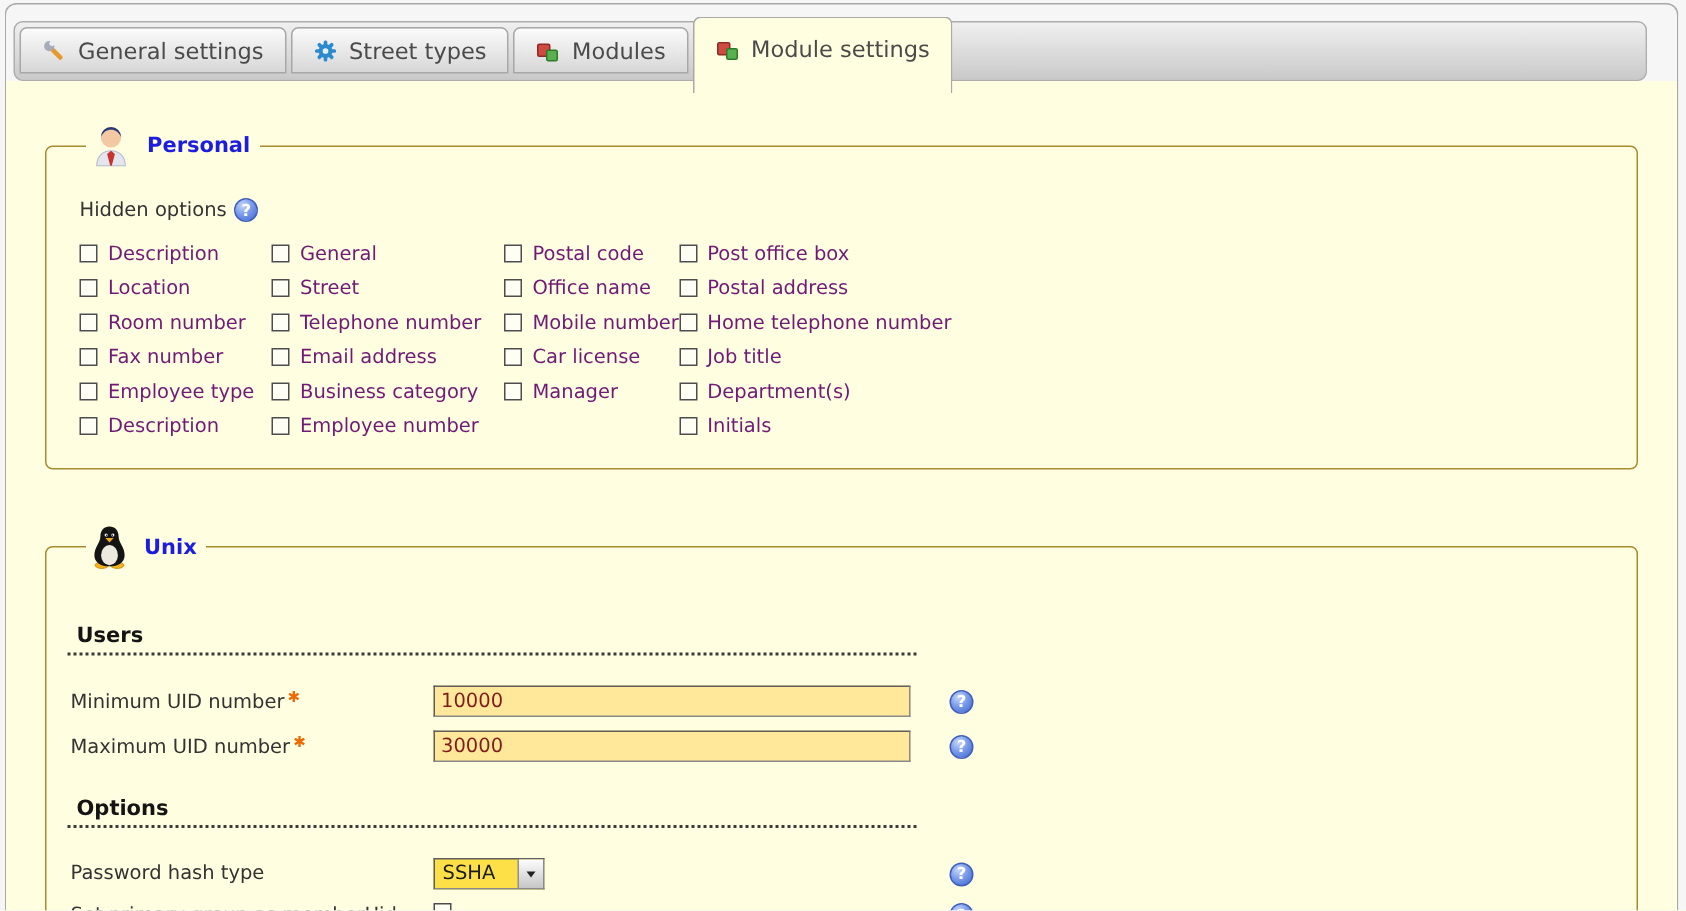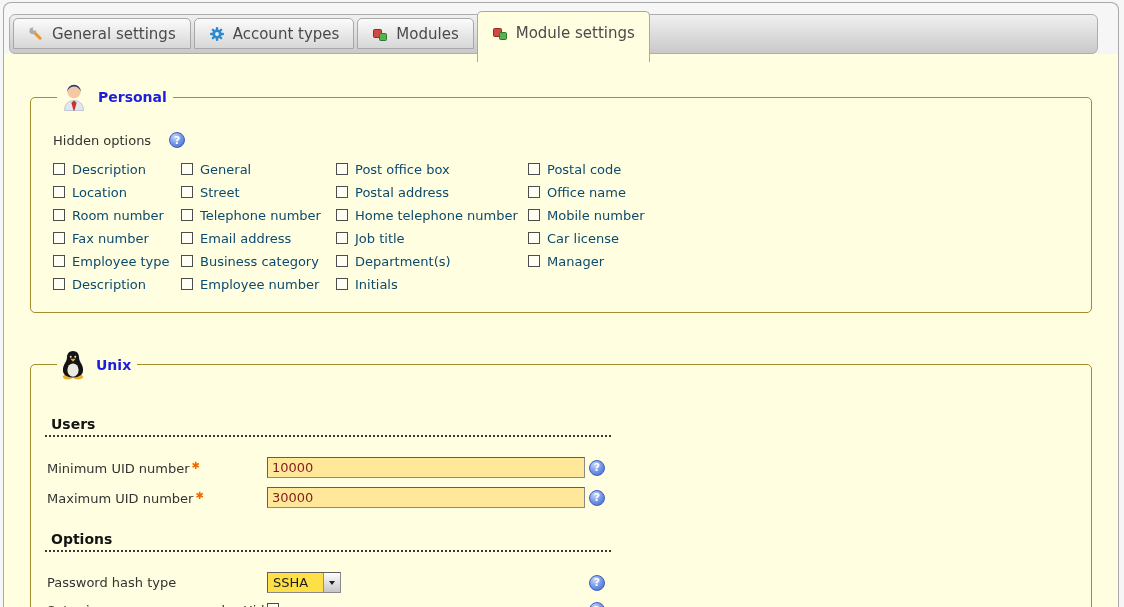--- a/index.html
+++ b/index.html
@@ -69,33 +69,33 @@
   fieldset.personal { margin-top:14px; padding-bottom:12px; }
   fieldset.unix { margin-top:36px; min-height:262px; }
   legend {
     display:flex; align-items:center; gap:9px;
     margin-left:12px; padding:0 6px 0 2px;
   }
   .section-title { color:#1d1de0; font-size:14px; font-weight:bold;text-align:right; }
   .legend-icon { display:inline-flex; }
   
   .hidden-options {
-    display:flex; align-items:center; gap:18px;
+    display:flex; align-items:center; gap:5px;
     margin:14px 0 14px 8px;
     font-size:13px; color:#333;
   }
   .cb-grid { display:flex; margin-left:8px; }
   .cb-col { display:flex; flex-direction:column; }
   .cb-col.c1 { width:128px; }
   .cb-col.c2 { width:155px; }
   .cb-col.c3 { width:192px; }
   .cb-item {
     display:flex; align-items:center; gap:7px;
     height:14px; margin-bottom:9px;
-    font-size:13px; color:#0c4a6e; white-space:nowrap;
+    font-size:13px; color:#701a75; white-space:nowrap;
   }
   .cb {
     width:12px; height:12px; flex:0 0 12px;
     border:1px solid #4d4d4d;
     background:#fffef5;
     display:inline-block;
     cursor:pointer;
   }
   
   .sub-header {
@@ -104,21 +104,21 @@
     padding:0 0 3px 6px;
     font-size:14px; font-weight:bold; color:#141414;
     border-bottom:2px dotted #3a3a3a;
   }
   .sub-header.options { margin-top:23px; }
   .frow {
     display:grid;
     grid-template-columns:220px 322px 20px;
     align-items:center;
     margin:0 0 9px 2px;
-    font-size:13px; color:#333;
+    font-size:13px; color:#333;gap:22px;
   }
   .frow .flabel { white-space:nowrap; }
   .req { color:#ee6a00; font-size:10px; margin-left:2px; vertical-align:4px; }
   .tinput {
     width:318px; height:21px;
     background:#ffe899;
     border:1px solid #8a8a8a;
     border-top-color:#5f5f5f; border-left-color:#5f5f5f;
     font-family:"DejaVu Sans","Liberation Sans",sans-serif;
     font-size:13px; color:#7f1d1d;
@@ -177,21 +177,21 @@
           <g fill="#2b8ad0">
             <rect x="6.8" y="1" width="2.4" height="14" rx="1"></rect>
             <rect x="6.8" y="1" width="2.4" height="14" rx="1" transform="rotate(45 8 8)"></rect>
             <rect x="6.8" y="1" width="2.4" height="14" rx="1" transform="rotate(90 8 8)"></rect>
             <rect x="6.8" y="1" width="2.4" height="14" rx="1" transform="rotate(135 8 8)"></rect>
             <circle cx="8" cy="8" r="4.6"></circle>
           </g>
           <circle cx="8" cy="8" r="1.9" fill="#e6f1fb"></circle>
         </svg>
       </span>
-      <span>Account types</span>
+      <span>Street types</span>
     </div>
     <div class="tab">
       <span class="ticon">
         <svg width="16" height="16" viewBox="0 0 16 16">
           <rect x="1.5" y="3.5" width="8" height="8" rx="1" fill="#cf4a41" stroke="#8f2a24"></rect>
           <rect x="7.5" y="7.5" width="7" height="7" rx="1" fill="#58b050" stroke="#2f7a2a"></rect>
         </svg>
       </span>
       <span>Modules</span>
     </div>
@@ -272,20 +272,42 @@
             </div>
           <div class="cb-item">
               <span class="cb"></span>
               <span>Business category</span>
             </div>
           <div class="cb-item">
               <span class="cb"></span>
               <span>Employee number</span>
             </div>
         </div>
+        <div class="cb-col c4">
+          <div class="cb-item">
+              <span class="cb"></span>
+              <span>Postal code</span>
+            </div>
+          <div class="cb-item">
+              <span class="cb"></span>
+              <span>Office name</span>
+            </div>
+          <div class="cb-item">
+              <span class="cb"></span>
+              <span>Mobile number</span>
+            </div>
+          <div class="cb-item">
+              <span class="cb"></span>
+              <span>Car license</span>
+            </div>
+          <div class="cb-item">
+              <span class="cb"></span>
+              <span>Manager</span>
+            </div>
+        </div>
         <div class="cb-col c3">
           <div class="cb-item">
               <span class="cb"></span>
               <span>Post office box</span>
             </div>
           <div class="cb-item">
               <span class="cb"></span>
               <span>Postal address</span>
             </div>
           <div class="cb-item">
@@ -296,42 +318,20 @@
               <span class="cb"></span>
               <span>Job title</span>
             </div>
           <div class="cb-item">
               <span class="cb"></span>
               <span>Department(s)</span>
             </div>
           <div class="cb-item">
               <span class="cb"></span>
               <span>Initials</span>
-            </div>
-        </div>
-        <div class="cb-col c4">
-          <div class="cb-item">
-              <span class="cb"></span>
-              <span>Postal code</span>
-            </div>
-          <div class="cb-item">
-              <span class="cb"></span>
-              <span>Office name</span>
-            </div>
-          <div class="cb-item">
-              <span class="cb"></span>
-              <span>Mobile number</span>
-            </div>
-          <div class="cb-item">
-              <span class="cb"></span>
-              <span>Car license</span>
-            </div>
-          <div class="cb-item">
-              <span class="cb"></span>
-              <span>Manager</span>
             </div>
         </div>
       </div>
     </fieldset>
 
     <fieldset class="unix">
       <legend>
         <span class="legend-icon">
           <svg width="28" height="31" viewBox="0 0 30 32">
             <ellipse cx="9.5" cy="29.2" rx="4.8" ry="2.3" fill="#f2b31e" stroke="#c98a12" stroke-width="0.6"></ellipse>

